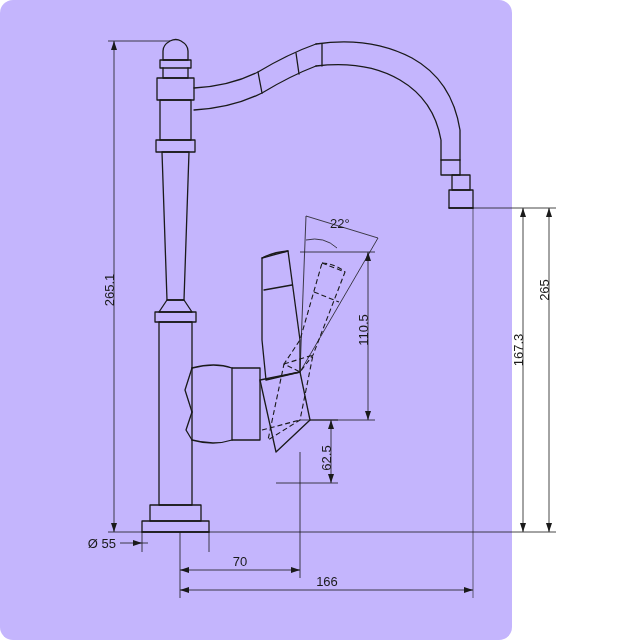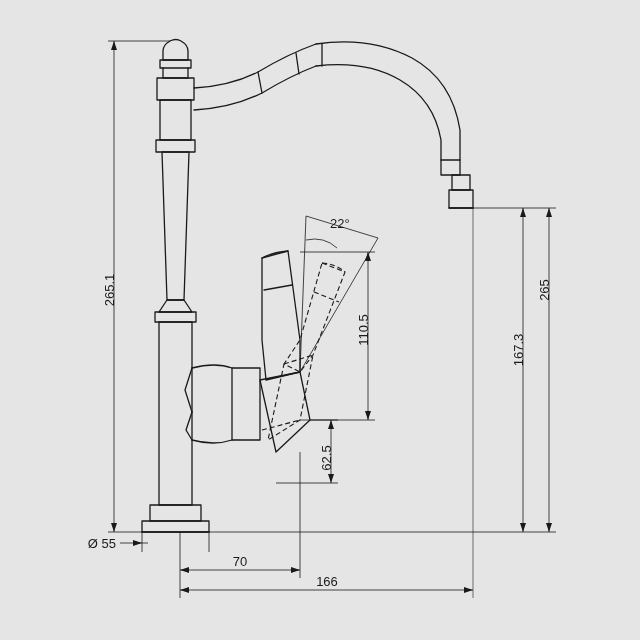--- a/index.html
+++ b/index.html
@@ -8,23 +8,24 @@
     background: #ffffff;
   }
   body {
     width: 640px;
     height: 640px;
     font-family: "Liberation Sans", sans-serif;
     overflow: hidden;
   }
   #drawing-root {
     position: relative;
-    width: 640px;
+    width: 512px;
     height: 640px;
-    background: #e5e5e5;
+    background: #c4b5fd;
+    border-radius: 13px;
   }
   svg#tech-drawing {
     display: block;
     width: 640px;
     height: 640px;
   }
   .dim-text {
     font-family: "Liberation Sans", sans-serif;
     font-size: 13px;
     fill: #1a1a1a;

